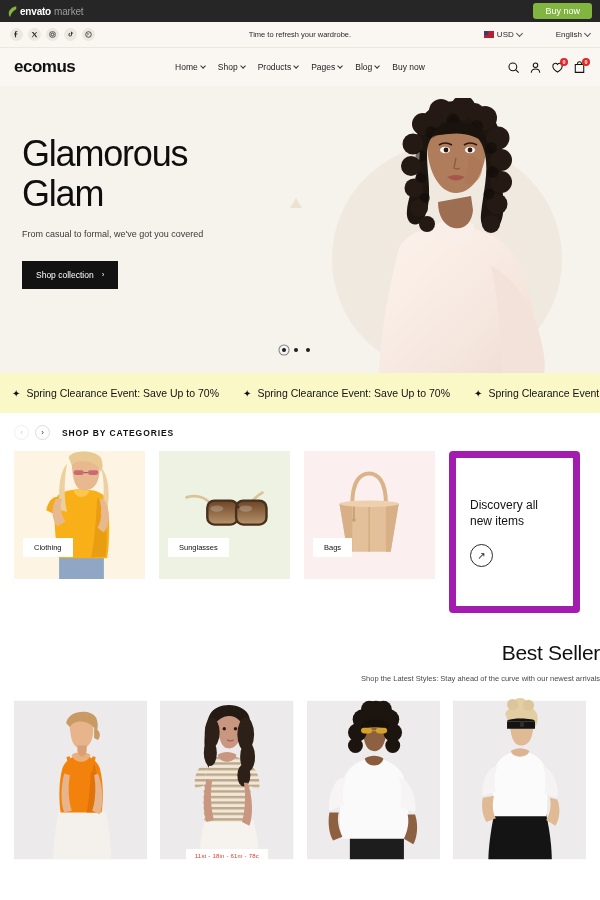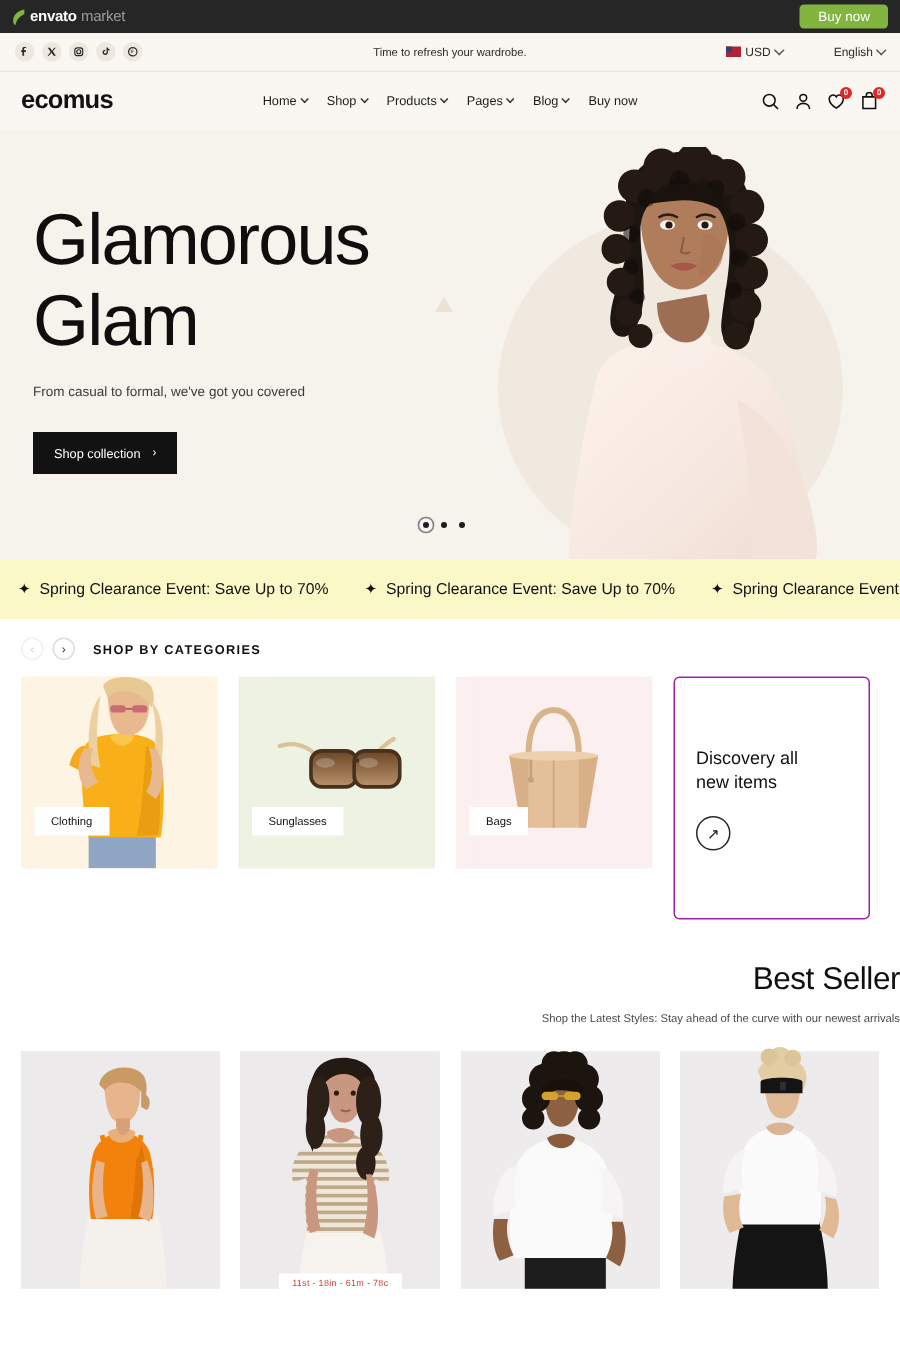--- a/index.html
+++ b/index.html
@@ -82,21 +82,21 @@
   .tri-a{ right:108px; top:62px;
     border-left:9px solid transparent; border-right:9px solid transparent;
     border-bottom:15px solid #ece2d3; }
   .tri-b{ left:290px; top:112px;
     border-left:6px solid transparent; border-right:6px solid transparent;
     border-bottom:10px solid #ece2d3; }
   .hero-model{
     position:absolute; right:44px; bottom:0; width:215px; height:275px;
   }
   .hero-copy{ position:absolute; left:22px; top:48px; width:290px; z-index:3; }
-  .hero-title{ font-size:48px; line-height:1.12; font-weight:normal; letter-spacing:-1.2px; color:#0e0e0e; }
+  .hero-title{ font-size:36px; line-height:1.12; font-weight:normal; letter-spacing:-1.2px; color:#0e0e0e; }
   .hero-sub{ font-size:9px; color:#3a3a3a; margin-top:14px; }
   .shop-btn{
     margin-top:22px; background:#121212; color:#fff; border:none;
     font-size:8.5px; padding:9px 14px; display:inline-flex; align-items:center;
     gap:8px; cursor:pointer;
   }
   .shop-btn .ar{ font-size:8px; }
   .dots{ position:absolute; left:282px; bottom:21px; display:flex; gap:8px; z-index:4; }
   .dot{ width:4px; height:4px; border-radius:50%; background:#1d1d1d; cursor:pointer; }
   .dot.active{ box-shadow:0 0 0 2.5px rgba(255,255,255,.9), 0 0 0 3.5px rgba(40,40,40,.55); }
@@ -122,21 +122,21 @@
   .cat-title{ font-size:8.5px; font-weight:bold; letter-spacing:.9px; color:#111; margin-left:6px; }
   .cat-grid{ display:flex; gap:14px; }
   .cat-card{
     width:131px; height:128px; position:relative; overflow:hidden; cursor:pointer;
   }
   .cat-label{
     position:absolute; left:9px; bottom:22px; background:#fff;
     font-size:7.5px; padding:5px 11px; color:#111; white-space:nowrap;
   }
   .discovery-card{
-    width:131px; height:162px; border:1px solid #a21caf; border-radius:4px;
+    width:131px; height:162px; border:7px solid #a21caf; border-radius:4px;
     padding:16px 14px; display:flex; flex-direction:column; justify-content:center;
     cursor:pointer; background:#fff;
   }
   .disc-text{ font-size:12px; line-height:1.35; color:#111; }
   .disc-arrow{
     margin-top:15px; width:23px; height:23px; border-radius:50%;
     border:1px solid #2a2a2a; display:flex; align-items:center;
     justify-content:center; font-size:10px; color:#111;
   }
 

